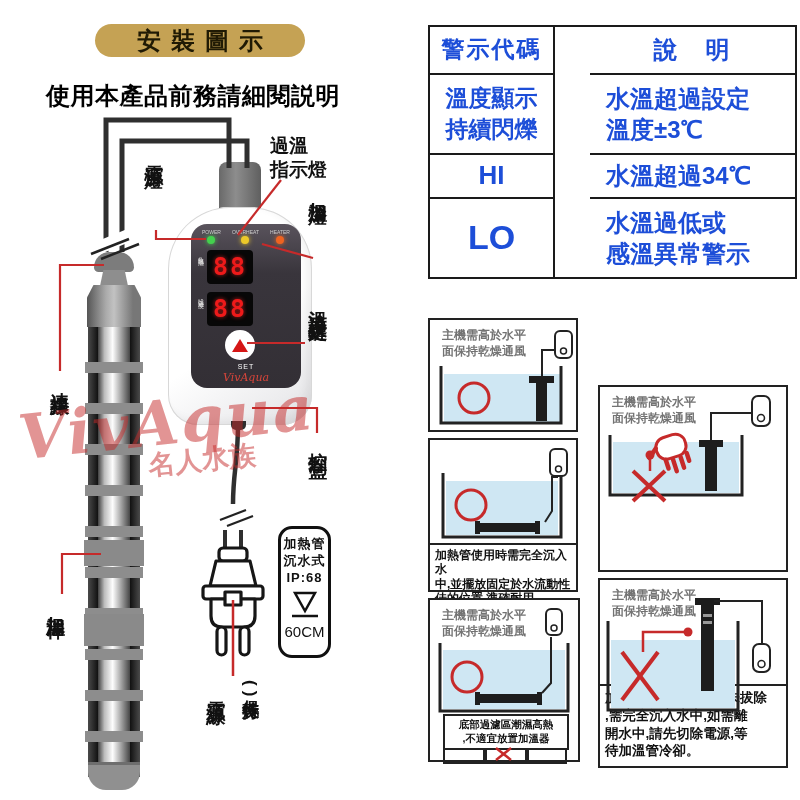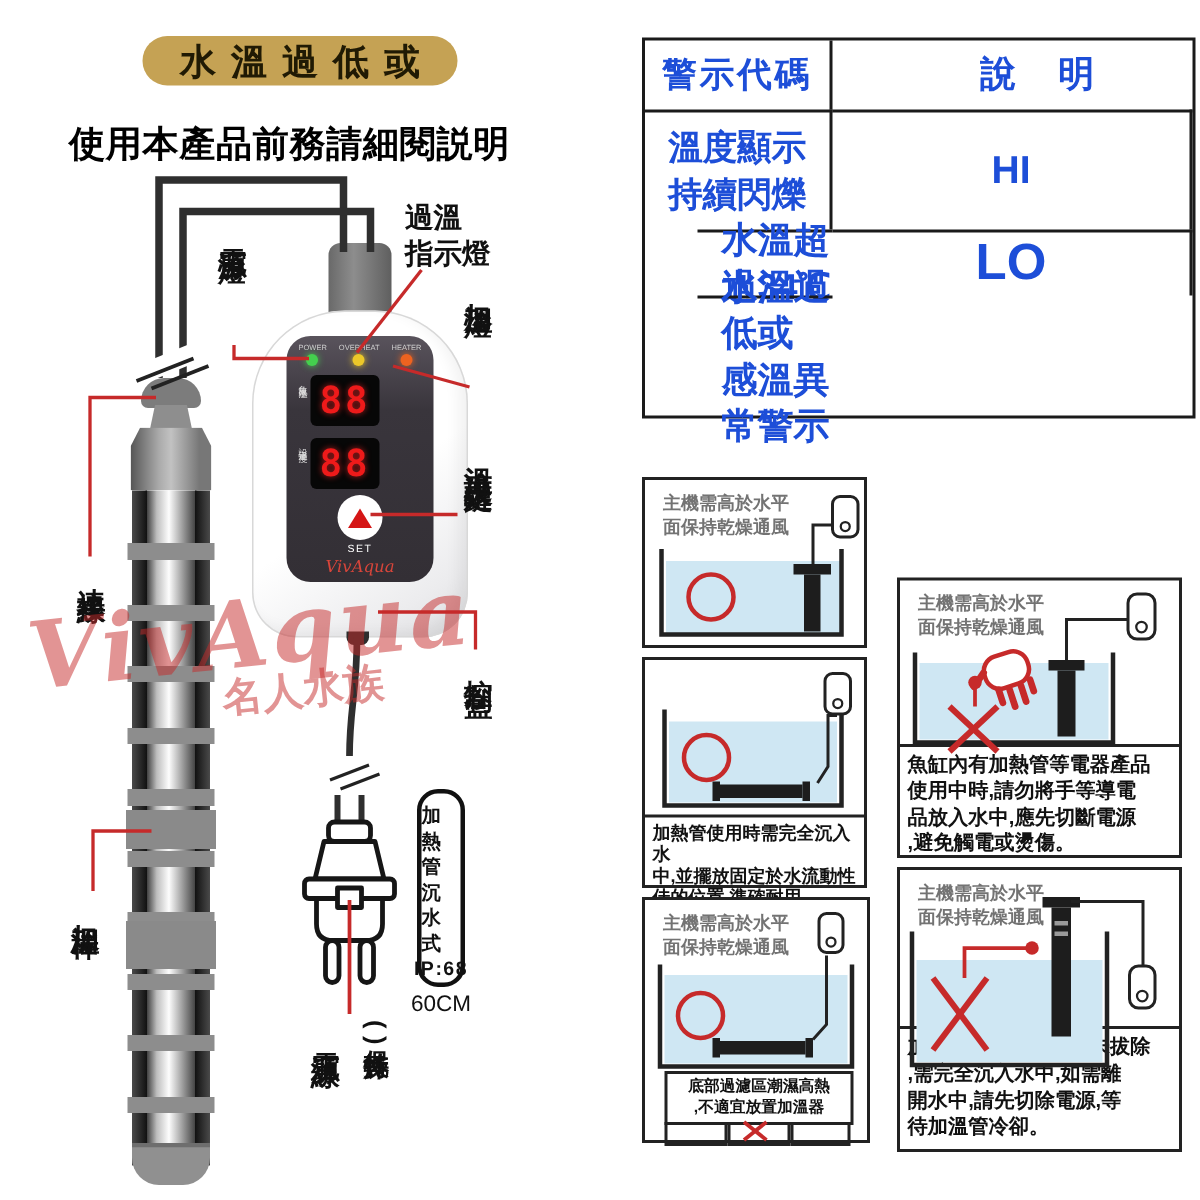--- a/index.html
+++ b/index.html
@@ -26,39 +26,39 @@
   #rail-r{left:130px;top:327px;width:10px;height:450px;background:linear-gradient(90deg,#111,#4a4a4a);}
   #bands{left:85px;top:332px;width:58px;height:430px;background:repeating-linear-gradient(180deg,transparent 0 30px,#8d8d8d 30px 41px);}
   #bandw1{left:84px;top:540px;width:60px;height:26px;background:#8a8a8a;}
   #bandw2{left:84px;top:614px;width:60px;height:32px;background:#8a8a8a;}
   #foot{left:88px;top:762px;width:52px;height:28px;background:#909090;border-radius:0 0 18px 18px;border-top:3px solid #6e6e6e;box-sizing:border-box;}
 
   
   #plug-top{left:219px;top:162px;width:42px;height:56px;background:linear-gradient(90deg,#696969,#8d8d8d 40%,#5f5f5f);border-radius:8px 8px 3px 3px;z-index:1;}
   #body{left:168px;top:207px;width:144px;height:218px;background:linear-gradient(145deg,#ffffff 55%,#ececee 85%,#dcdcde);border-radius:62px 62px 30px 30px;box-shadow:inset 0 0 0 1px #d8d8d8, inset -6px -4px 10px rgba(0,0,0,.06);z-index:2;}
   #tail{left:231px;top:421px;width:15px;height:9px;background:#2e2e2e;border-radius:0 0 5px 5px;z-index:3;}
-  #panel{left:191px;top:224px;width:98px;height:164px;background:linear-gradient(180deg,#59535c,#39353c 30%,#332f35);border-radius:16px;z-index:3;}
+  #panel{left:191px;top:224px;width:110px;height:164px;background:linear-gradient(180deg,#59535c,#39353c 30%,#332f35);border-radius:16px;z-index:3;}
   .leds{position:absolute;left:0;right:0;top:5px;display:flex;justify-content:space-evenly;}
   .led{display:flex;flex-direction:column;align-items:center;gap:1px;}
   .led-label{font-size:5px;color:#cfcfcf;}
   .led-dot{width:8px;height:8px;border-radius:50%;}
   #led-g{background:#44d04e;box-shadow:0 0 5px #44d04e;}
   #led-y{background:#ecc829;box-shadow:0 0 5px #ecc829;}
   #led-o{background:#ee6320;box-shadow:0 0 5px #ee6320;}
   .disp{position:absolute;left:16px;width:46px;height:34px;background:#070707;border-radius:4px;color:#ee1a1a;
         font-family:"DejaVu Sans Mono",monospace;font-weight:700;font-size:25px;line-height:34px;text-align:center;
         letter-spacing:2px;text-shadow:0 0 4px rgba(255,40,40,.7);}
   .disp-label{position:absolute;left:5px;writing-mode:vertical-rl;font-size:6px;color:#e0e0e0;letter-spacing:1px;}
   #set-btn{position:absolute;left:34px;top:106px;width:30px;height:30px;border-radius:50%;background:#fff;display:flex;align-items:center;justify-content:center;}
   #set-tri{width:0;height:0;border-left:8px solid transparent;border-right:8px solid transparent;border-bottom:13px solid #d51616;}
   #set-label{position:absolute;left:0;right:0;top:139px;text-align:center;font-size:7px;color:#fff;letter-spacing:1px;}
   #brand{position:absolute;left:0;right:0;top:147px;text-align:center;font-style:italic;font-size:11px;color:#d8453a;font-family:"DejaVu Serif",serif;}
 
   
-  .spec{position:absolute;left:278px;top:526px;width:32px;height:132px;border:3px solid #111;border-radius:14px;
+  .spec{position:absolute;left:278px;top:526px;width:53px;height:132px;border:3px solid #111;border-radius:14px;
         display:flex;flex-direction:column;align-items:center;padding-top:6px;box-sizing:border-box;z-index:2;background:#fff;}
   .spec-line{font-size:13px;font-weight:700;letter-spacing:1px;line-height:17px;}
   .spec-depth{font-size:15px;font-weight:400;margin-top:3px;}
 
   
   .wtable{position:absolute;left:428px;top:25px;width:365px;border:2.5px solid #1a1a1a;display:grid;
           grid-template-columns:125px 1fr;grid-template-rows:46px 80px 44px 80px;z-index:2;background:#fff;}
   .cell{display:flex;align-items:center;font-weight:700;color:#1d4ed8;box-sizing:border-box;}
   .c1{justify-content:center;text-align:center;font-size:23px;border-right:2.5px solid #1a1a1a;line-height:1.35;}
   .c2{padding-left:16px;font-size:24px;line-height:1.3;margin-left:35px;}
@@ -84,21 +84,21 @@
   #art{position:absolute;left:0;top:0;z-index:5;pointer-events:none;}
   .wm{position:absolute;z-index:7;pointer-events:none;font-weight:700;color:rgba(198,42,42,.5);transform:rotate(-6deg);}
   #wm1{left:18px;top:386px;font-size:62px;font-style:italic;font-family:"DejaVu Serif",serif;letter-spacing:2px;}
   #wm2{left:148px;top:442px;font-size:27px;}
 </style>
 </head>
 <body>
 
 <div class="canvas">
 
-  <div class="badge">水溫過低或</div>
+  <div class="badge">安裝圖示</div>
   <div class="title">使用本產品前務請細閱説明</div>
 
   <div class="hpart abs" id="cap-dome"></div>
   <div class="hpart abs" id="cap-collar"></div>
   <div class="hpart abs" id="cap-nut"></div>
   <div class="hpart abs" id="tube"></div>
   <div class="hpart abs" id="rail-l"></div>
   <div class="hpart abs" id="rail-r"></div>
   <div class="hpart abs" id="bands"></div>
   <div class="hpart abs" id="bandw1"></div>
@@ -154,20 +154,22 @@
       <line x1="1" y1="26" x2="27" y2="26" stroke="#111" stroke-width="2.5"></line>
     </svg>
     <div class="spec-depth">60CM</div>
   </div>
 
   <div class="wtable">
     <div class="cell c1 ch">警示代碼</div>
     <div class="cell c2 ch">說　明</div>
     <div class="cell c1 rt pre">溫度顯示
 持續閃爍</div>
+    <div class="cell c2 rt pre">水溫超過設定
+溫度±3℃</div>
     <div class="cell c1 rt" style="font-size:26px;">HI</div>
     <div class="cell c2 rt">水溫超過34℃</div>
     <div class="cell c1 rt" style="font-size:34px;">LO</div>
     <div class="cell c2 rt pre">水溫過低或
 感溫異常警示</div>
   </div>
 
   <div class="mini" id="d1">
     <div class="mini-h pre">主機需高於水平
 面保持乾燥通風</div>
@@ -182,24 +184,20 @@
 面保持乾燥通風</div>
     <div id="d4-note" class="pre">底部過濾區潮濕高熱
 ,不適宜放置加溫器</div>
     <div class="d4cell" style="left:13px;"></div>
     <div class="d4cell" style="left:55px;"></div>
     <div class="d4cell" style="left:97px;width:36px;"></div>
   </div>
   <div class="mini" id="d2">
     <div class="mini-h pre">主機需高於水平
 面保持乾燥通風</div>
-    <div class="mini-t pre">魚缸內有加熱管等電器產品
-使用中時,請勿將手等導電
-品放入水中,應先切斷電源
-,避免觸電或燙傷。</div>
   </div>
   <div class="mini" id="d5">
     <div class="mini-h pre">主機需高於水平
 面保持乾燥通風</div>
     <div class="mini-t pre">加熱管使用中、電源未拔除
 ,需完全沉入水中,如需離
 開水中,請先切除電源,等
 待加溫管冷卻。</div>
   </div>
 

